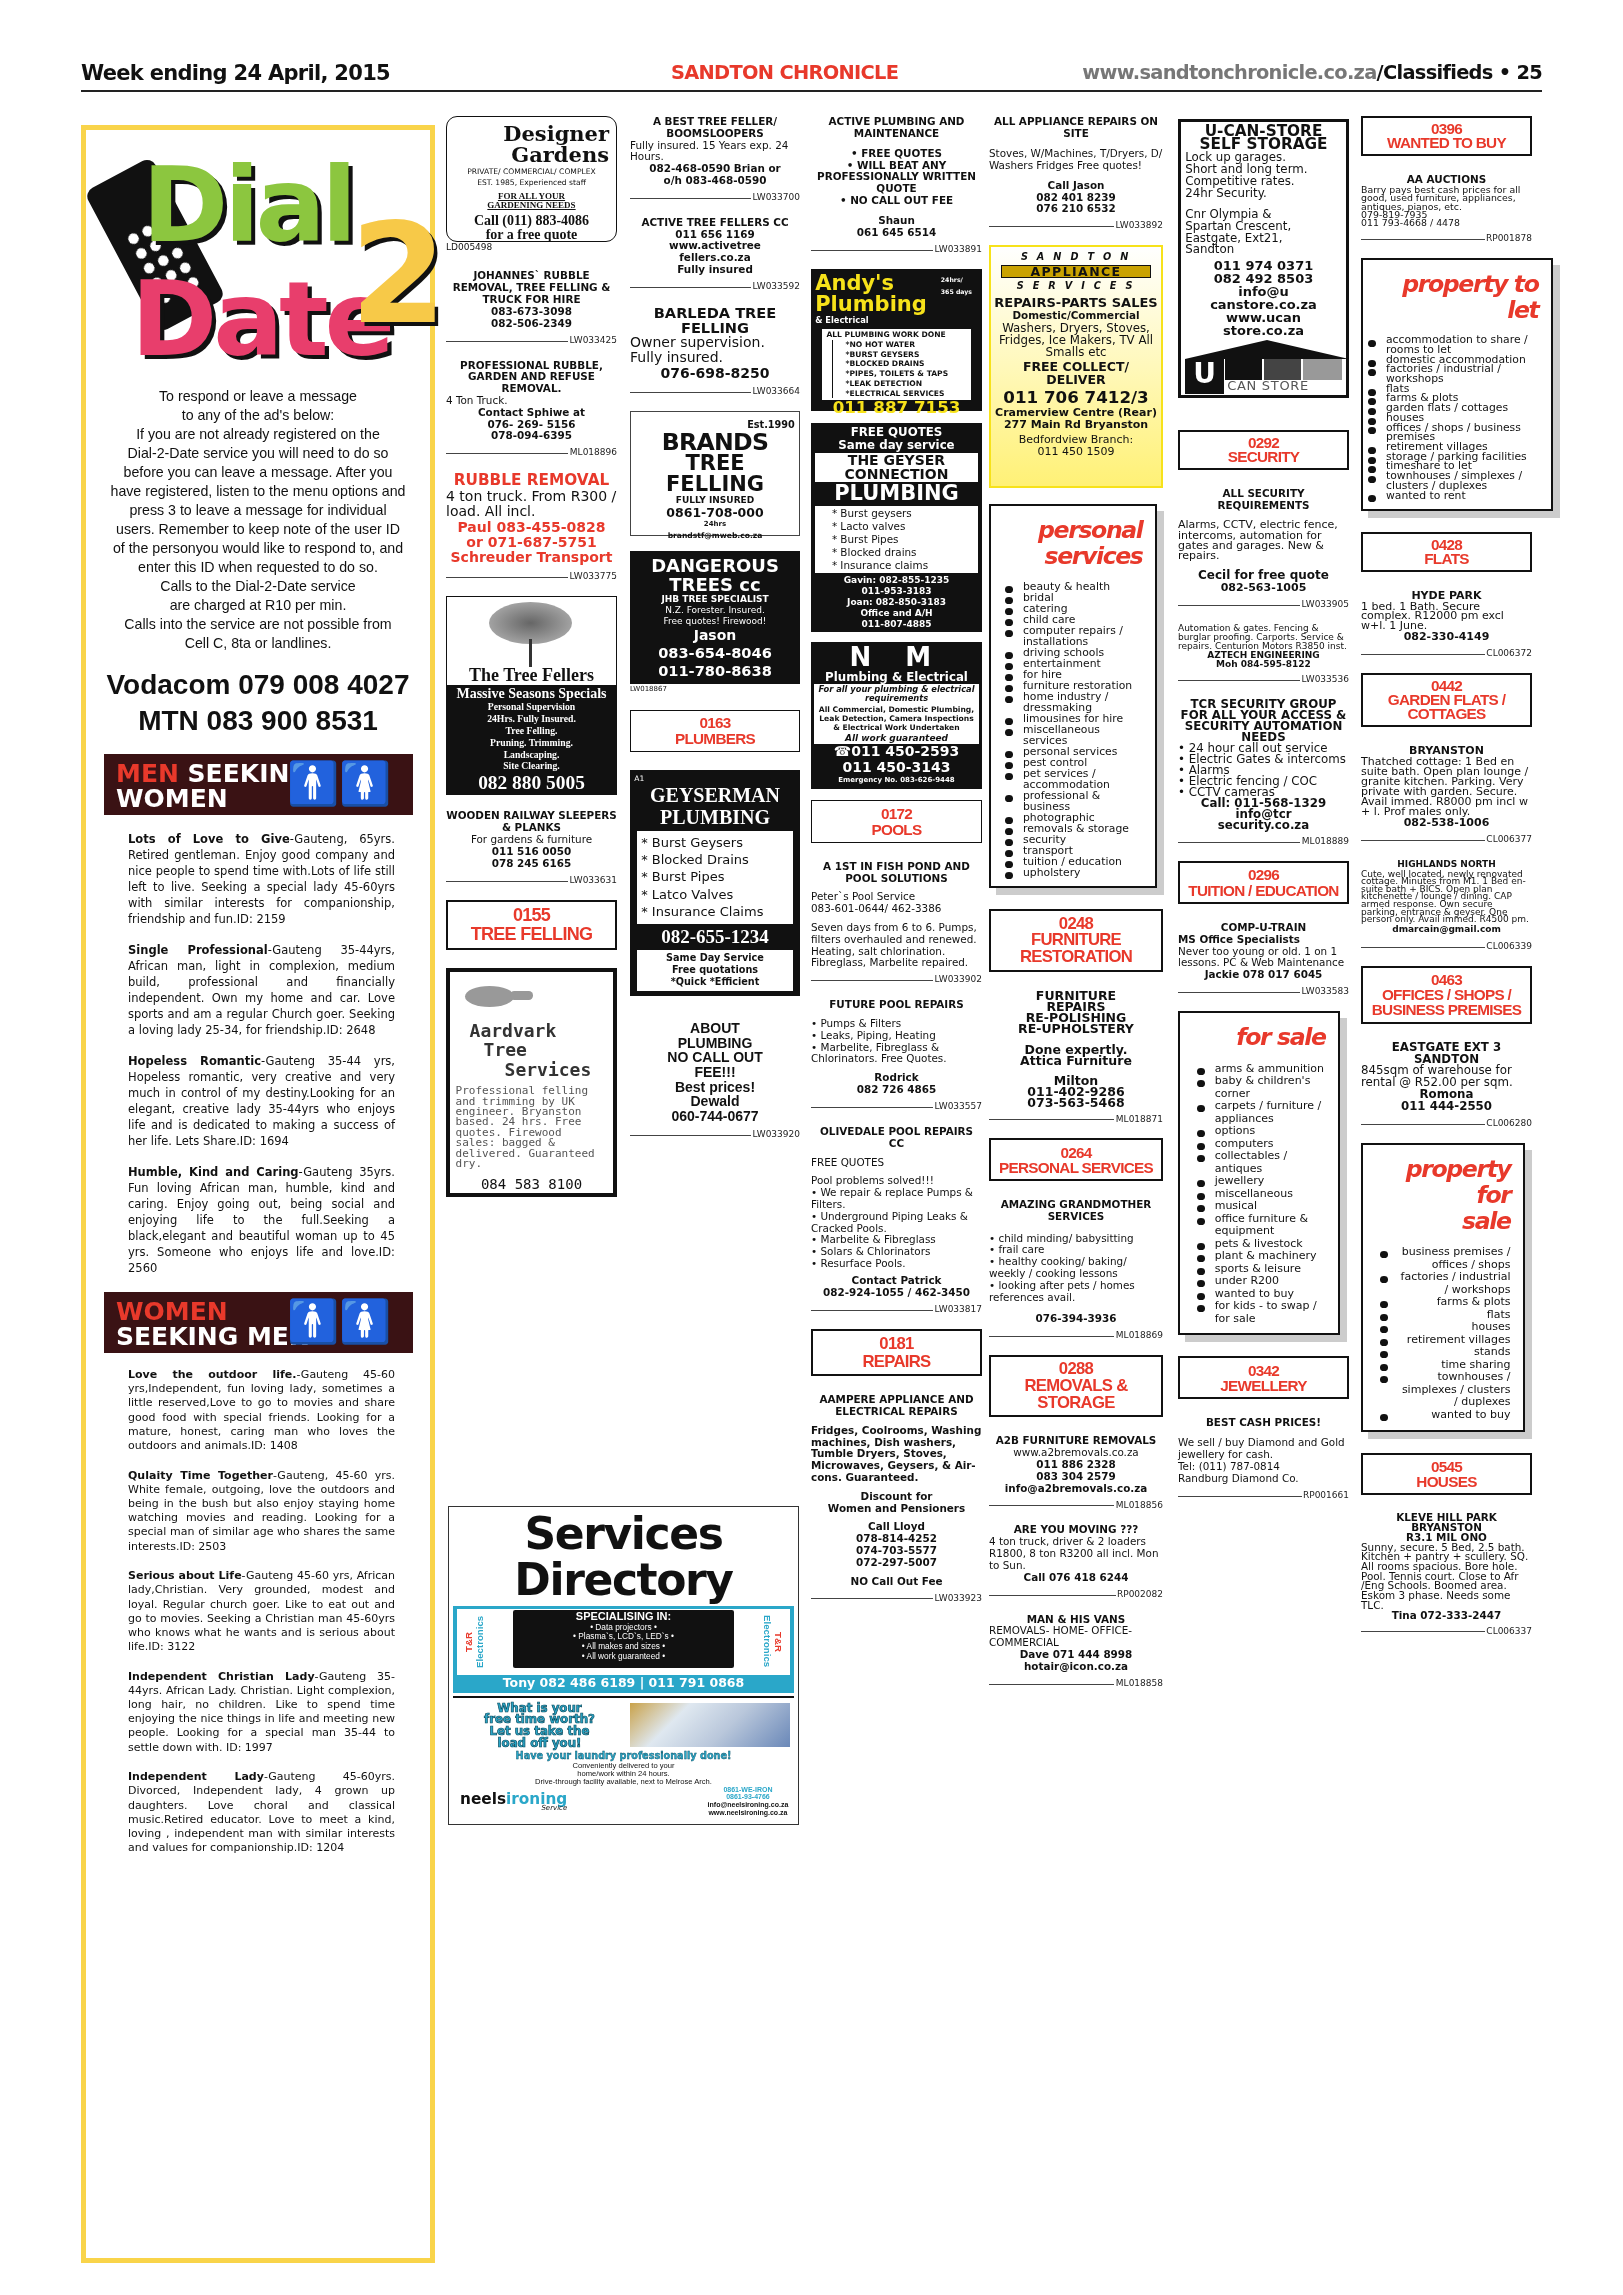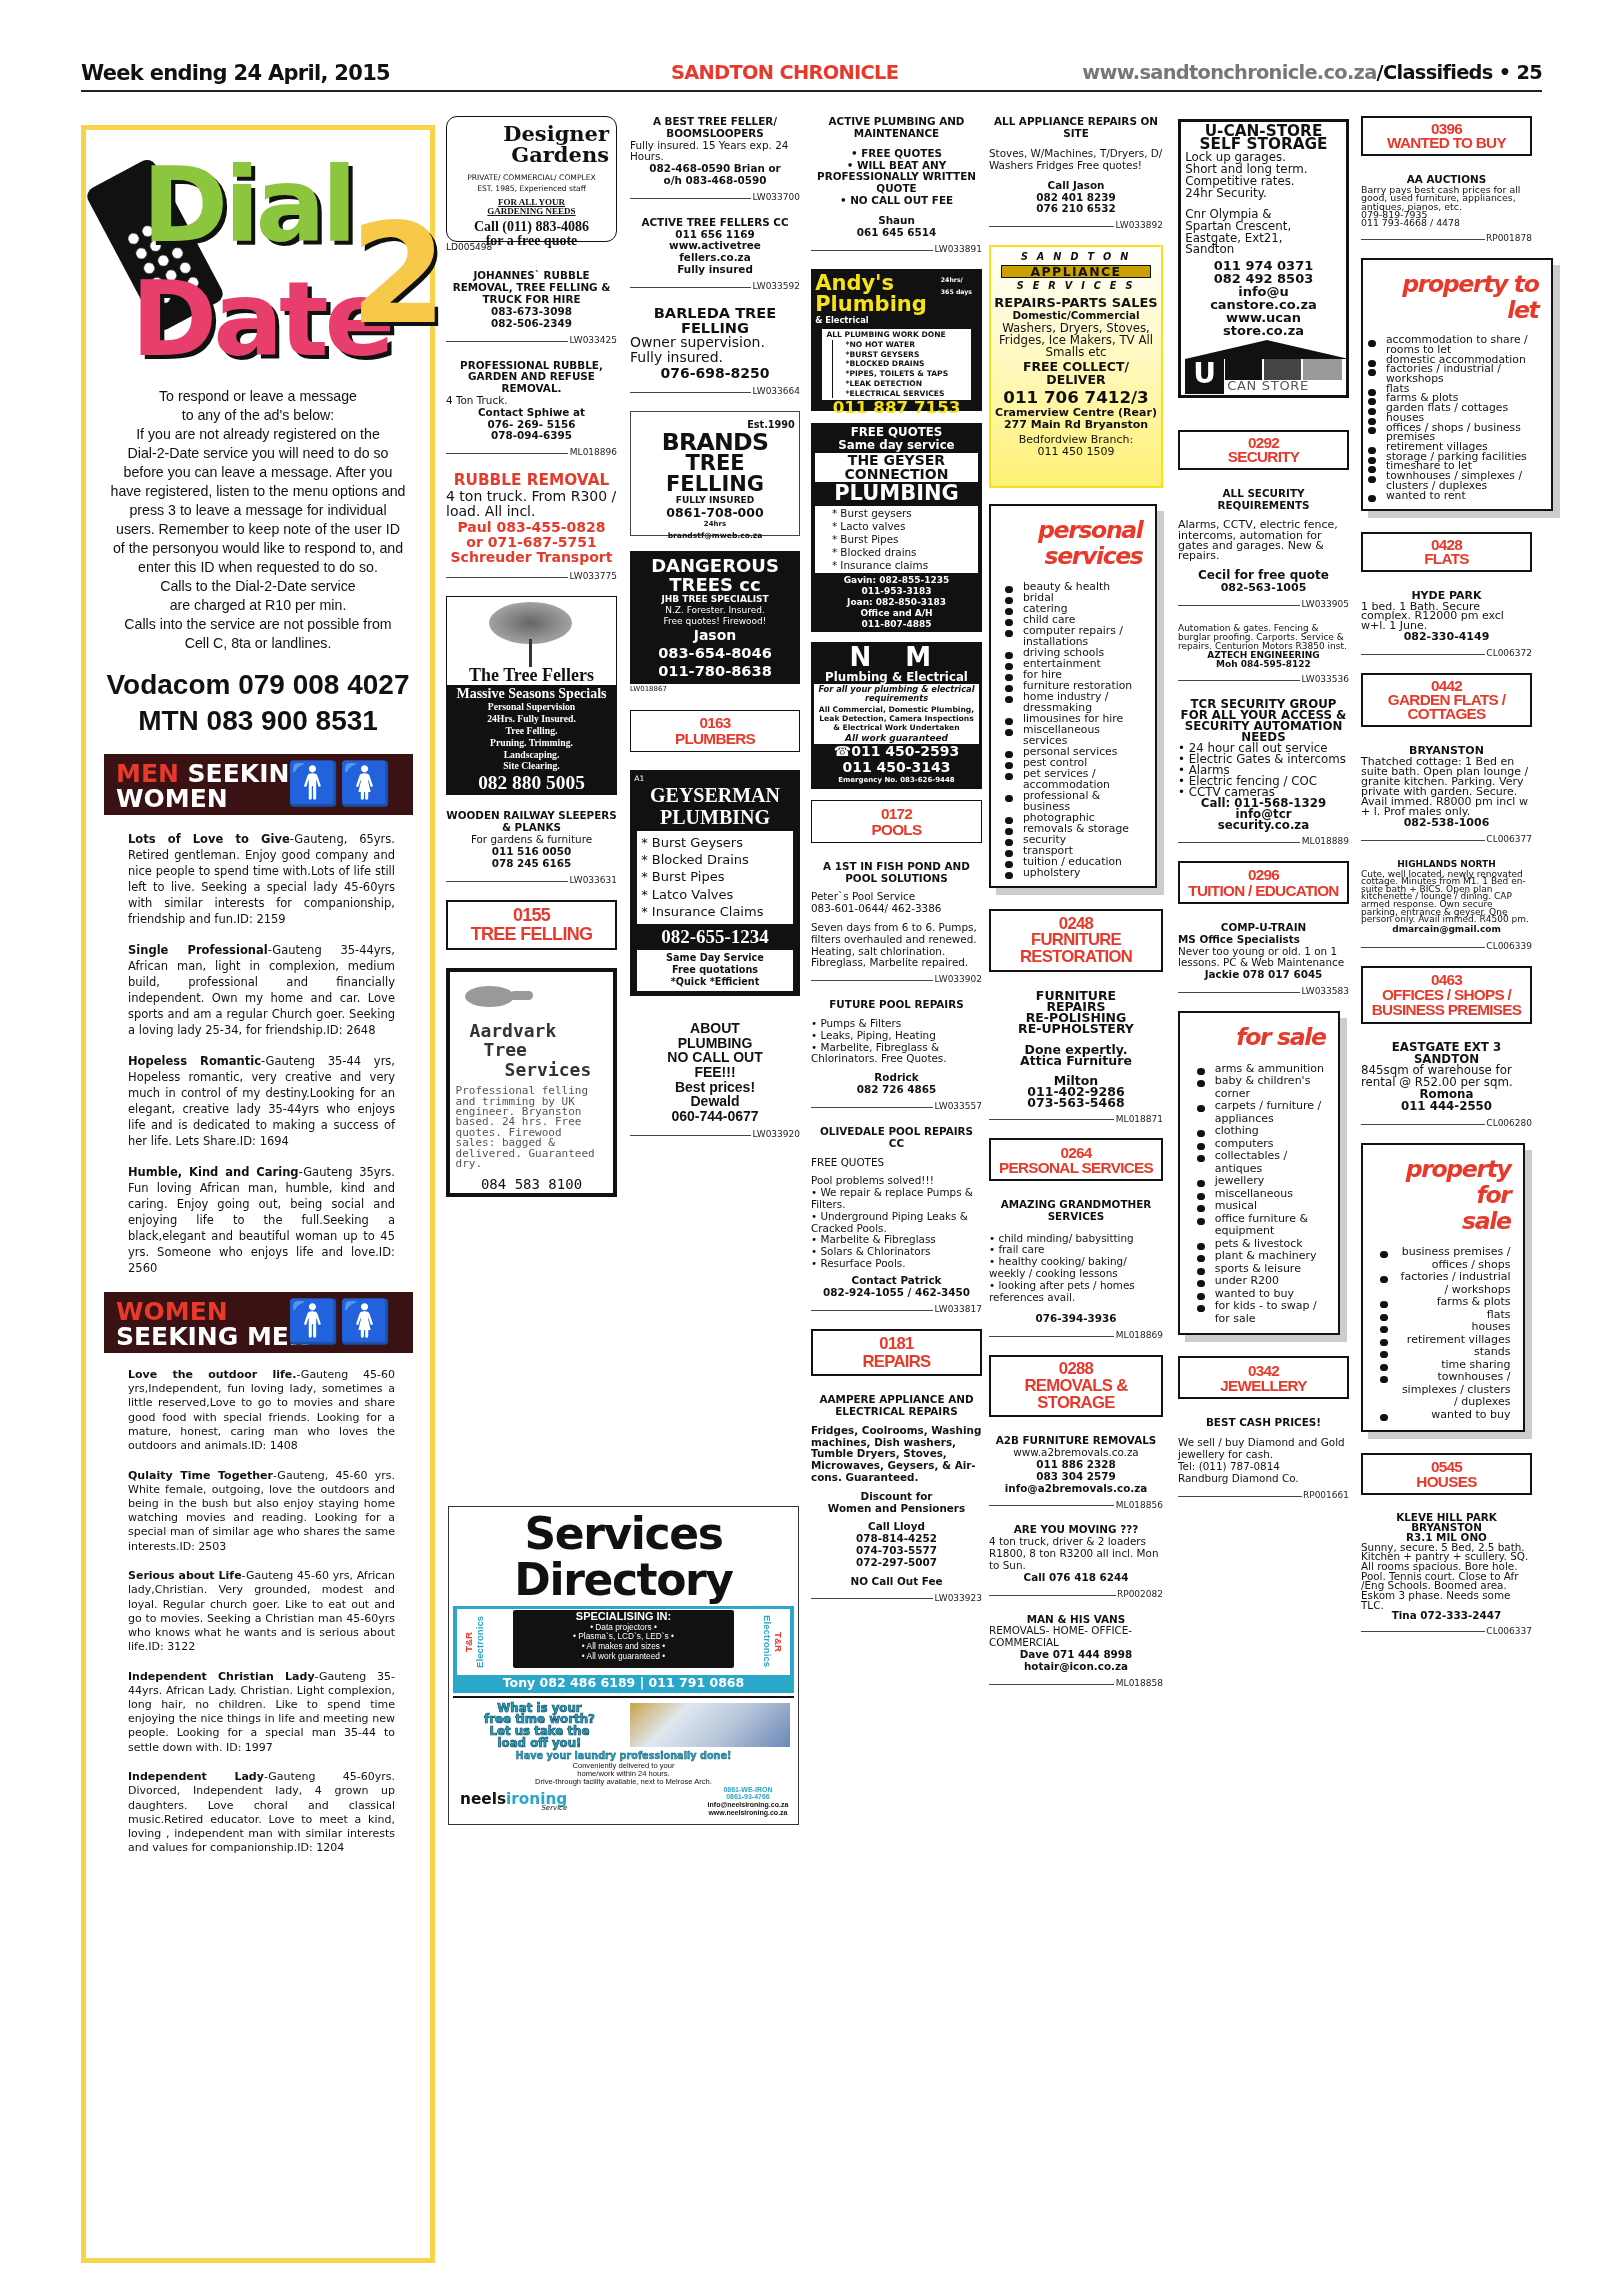--- a/index.html
+++ b/index.html
@@ -96,21 +96,21 @@
     <p><b>Qulaity Time Together</b><span>-Gauteng, 45-60 yrs. White female, outgoing, love the outdoors and being in the bush but also enjoy staying home watching movies and reading. Looking for a special man of similar age who shares the same interests.ID: 2503</span></p>
     <p><b>Serious about Life</b><span>-Gauteng 45-60 yrs, African lady,Christian. Very grounded, modest and loyal. Regular church goer. Like to eat out and go to movies. Seeking a Christian man 45-60yrs who knows what he wants and is serious about life.ID: 3122</span></p>
     <p><b>Independent Christian Lady</b><span>-Gauteng 35-44yrs. African Lady. Christian. Light complexion, long hair, no children. Like to spend time enjoying the nice things in life and meeting new people. Looking for a special man 35-44 to settle down with. ID: 1997</span></p>
     <p><b>Independent Lady</b><span>-Gauteng 45-60yrs. Divorced, Independent lady, 4 grown up daughters. Love choral and classical music.Retired educator. Love to meet a kind, loving , independent man with similar interests and values for companionship.ID: 1204</span></p>
   </div>
 </div>
 
 <div class="col cls" style="left:446px;top:116px;width:171px">
   <div style="border:1.4px solid #111;border-radius:11px;padding:5.6px 2.8px;height:126px">
     <div style="font-family:'DejaVu Serif',serif;font-weight:bold;font-size:21px;line-height:21px;text-align:right;padding-right:4.2px"><span>Designer</span><br><span>Gardens</span></div>
-    <div style="font-size:7.6px;margin-top:7px">PRIVATE/ COMMERCIAL/ COMPLEX</div>
+    <div style="font-size:7.6px;margin-top:1px">PRIVATE/ COMMERCIAL/ COMPLEX</div>
     <div style="font-size:7.6px">EST. 1985, Experienced staff</div>
     <div style="font-family:'Liberation Serif',serif;font-weight:bold;font-size:9px;text-decoration:underline;margin-top:2.8px;line-height:9px"><span>FOR ALL YOUR</span><br><span>GARDENING NEEDS</span></div>
     <div style="font-family:'Liberation Serif',serif;font-weight:bold;font-size:14px;line-height:14px;margin-top:4.2px"><span>Call (011) 883-4086</span><br><span>for a free quote</span></div>
   </div>
   <div class="l" style="font-size:9px;margin-bottom:16.7px">LD005498</div>
 
   <div class="t">JOHANNES` RUBBLE REMOVAL, TREE FELLING &amp; TRUCK FOR HIRE</div>
   <div class="t">083-673-3098</div>
   <div class="t">082-506-2349</div>
   <div class="ref"><span>LW033425</span></div>
@@ -611,21 +611,21 @@
   <div class="l">Never too young or old. 1 on 1 lessons. PC &amp; Web Maintenance</div>
   <div class="t">Jackie 078 017 6045</div>
   <div class="ref"><span>LW033583</span></div>
 
   <div class="cat" style="width:162px;padding-left:16.7px;margin-top:7px">
     <h3>for sale</h3>
     <ul style="text-align:left">
       <li style="font-size:11px;line-height:12.5px">arms &amp; ammunition</li>
       <li style="font-size:11px;line-height:12.5px">baby &amp; children's corner</li>
       <li style="font-size:11px;line-height:12.5px">carpets / furniture / appliances</li>
-      <li style="font-size:11px;line-height:12.5px">clothing</li>
+      <li style="font-size:11px;line-height:12.5px">options</li>
       <li style="font-size:11px;line-height:12.5px">computers</li>
       <li style="font-size:11px;line-height:12.5px">collectables / antiques</li>
       <li style="font-size:11px;line-height:12.5px">jewellery</li>
       <li style="font-size:11px;line-height:12.5px">miscellaneous</li>
       <li style="font-size:11px;line-height:12.5px">musical</li>
       <li style="font-size:11px;line-height:12.5px">office furniture &amp; equipment</li>
       <li style="font-size:11px;line-height:12.5px">pets &amp; livestock</li>
       <li style="font-size:11px;line-height:12.5px">plant &amp; machinery</li>
       <li style="font-size:11px;line-height:12.5px">sports &amp; leisure</li>
       <li style="font-size:11px;line-height:12.5px">under R200</li>

